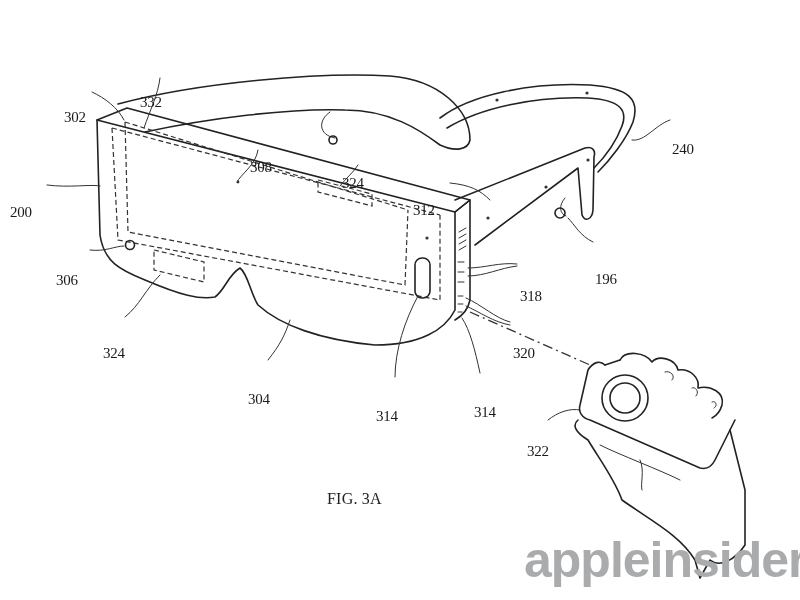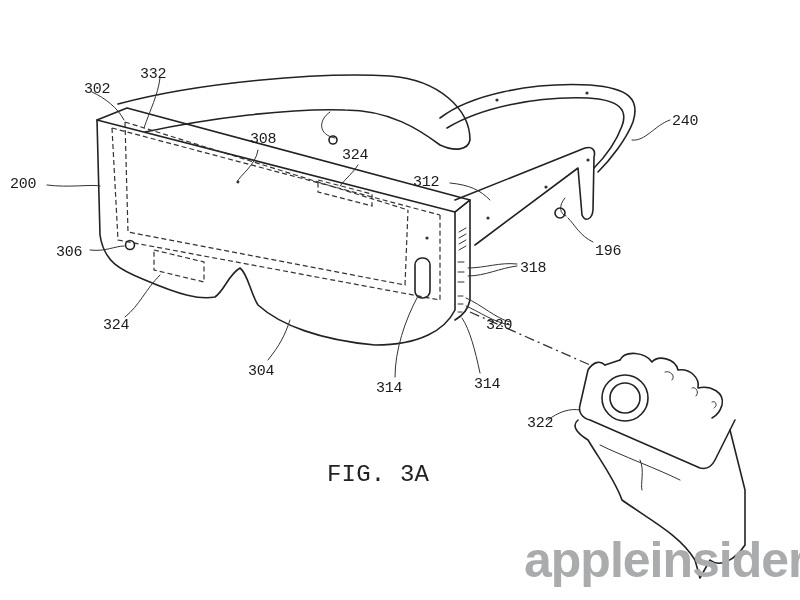--- a/index.html
+++ b/index.html
@@ -1,19 +1,19 @@
 <!DOCTYPE html>
 <html><head>
 <meta charset="utf-8">
 <style>
   html, body { margin:0; padding:0; background:#ffffff; }
   body { width:800px; height:600px; overflow:hidden; position:relative; font-family:"Liberation Sans", sans-serif; }
   #canvas { position:absolute; left:0; top:0; width:800px; height:600px; }
-  .lbl { position:absolute; font-family:Liberation Mono, monospace; font-size:15px; color:#1a1a1a; letter-spacing:-0.3px; white-space:nowrap; line-height:1; }
-  .fig { position:absolute; left:327px; top:463px; font-size:24px; color:#222; letter-spacing:0.2px; }
+  .lbl { position:absolute; font-family:Liberation Serif, serif; font-size:15px; color:#1a1a1a; letter-spacing:-0.3px; white-space:nowrap; line-height:1;margin-top:28px; }
+  .fig { position:absolute; left:327px; top:463px; font-size:16px; color:#222; letter-spacing:0.2px; }
   .wm { position:absolute; left:524px; top:535px; font-size:50px; font-weight:bold; color:#a9abad; letter-spacing:-1px; line-height:1; white-space:nowrap; font-family:"Liberation Sans", sans-serif; }
   svg .ln { fill:none; stroke:#222; stroke-width:1.6; stroke-linecap:round; stroke-linejoin:round; }
   svg .thin { fill:none; stroke:#333; stroke-width:1; stroke-linecap:round; }
   svg .dash { fill:none; stroke:#333; stroke-width:1.2; stroke-dasharray:5 3; }
   svg .dashdot { fill:none; stroke:#333; stroke-width:1.3; stroke-dasharray:10 4 2 4; }
   svg .dot { fill:#333; }
 </style>
 </head>
 <body>
 
@@ -95,30 +95,30 @@
 
     <path class="ln" d="M620 360 C 625 350, 645 352, 652 362 C 658 355, 675 358, 678 370 C 690 368, 700 378, 698 388 C 710 385, 725 392, 722 405 C 720 412, 716 416, 712 418"></path>
     <path class="thin" d="M665 372 C 670 370, 676 376, 672 380 M692 388 C 695 386, 700 392, 696 396 M712 402 C 716 400, 718 406, 714 408"></path>
 
     <path class="ln" d="M578 420 C 572 425, 575 432, 588 440 C 600 460, 615 480, 622 500 C 650 520, 680 535, 695 560 L 700 578 L 710 560 C 720 568, 735 560, 745 545 L 745 490 L 730 430"></path>
     <path class="thin" d="M600 445 C 620 455, 660 470, 680 480 M640 460 C 645 470, 640 485, 642 490"></path>
   </g>
 </svg>
 
 <div class="lbl" style="left:10px;top:177px">200</div>
-<div class="lbl" style="left:84px;top:82px">302</div>
+<div class="lbl" style="left:64px;top:82px">302</div>
 <div class="lbl" style="left:140px;top:67px">332</div>
 <div class="lbl" style="left:250px;top:132px">308</div>
 <div class="lbl" style="left:342px;top:148px">324</div>
 <div class="lbl" style="left:672px;top:114px">240</div>
 <div class="lbl" style="left:413px;top:175px">312</div>
 <div class="lbl" style="left:595px;top:244px">196</div>
 <div class="lbl" style="left:520px;top:261px">318</div>
 <div class="lbl" style="left:56px;top:245px">306</div>
 <div class="lbl" style="left:103px;top:318px">324</div>
-<div class="lbl" style="left:486px;top:318px">320</div>
+<div class="lbl" style="left:513px;top:318px">320</div>
 <div class="lbl" style="left:248px;top:364px">304</div>
 <div class="lbl" style="left:376px;top:381px">314</div>
 <div class="lbl" style="left:474px;top:377px">314</div>
 <div class="lbl" style="left:527px;top:416px">322</div>
 
 <div class="lbl fig">FIG. 3A</div>
 <div class="wm">appleinsider</div>
 
 </body></html>

